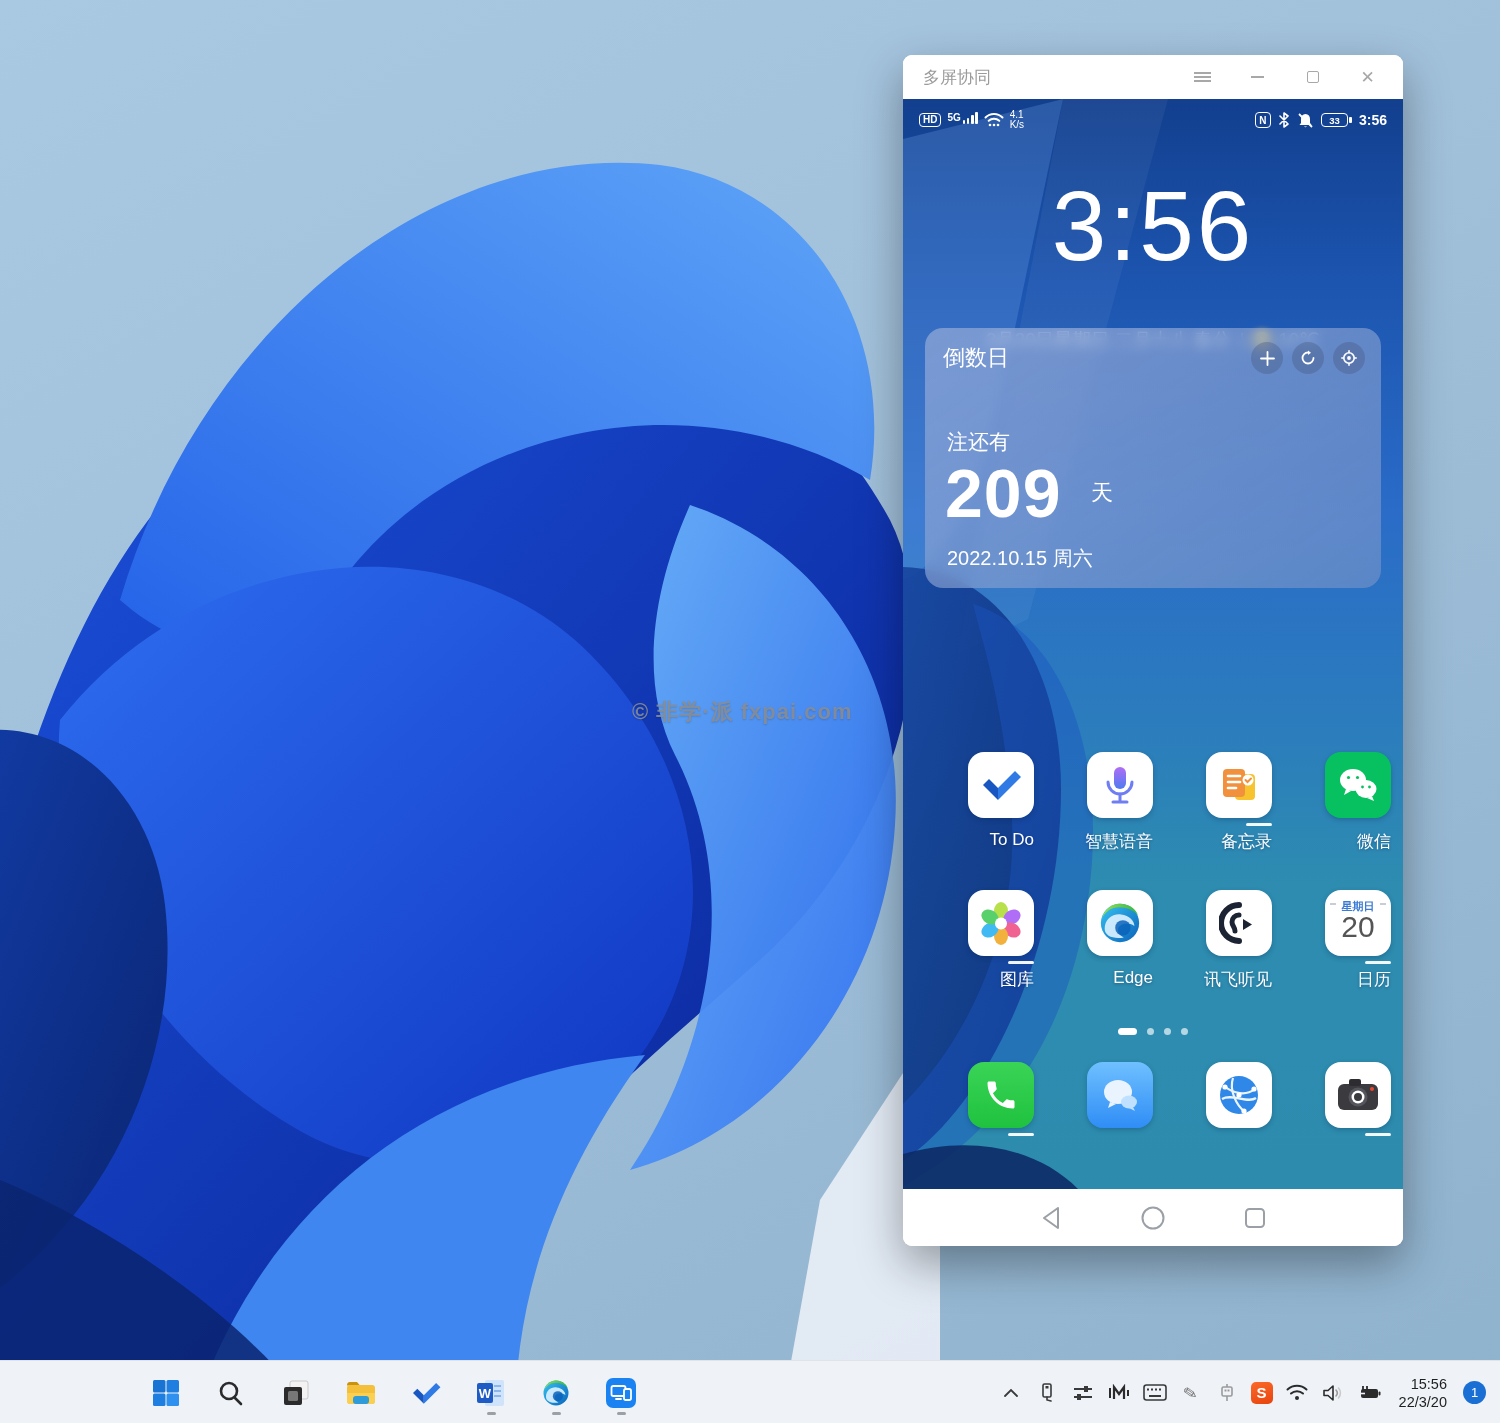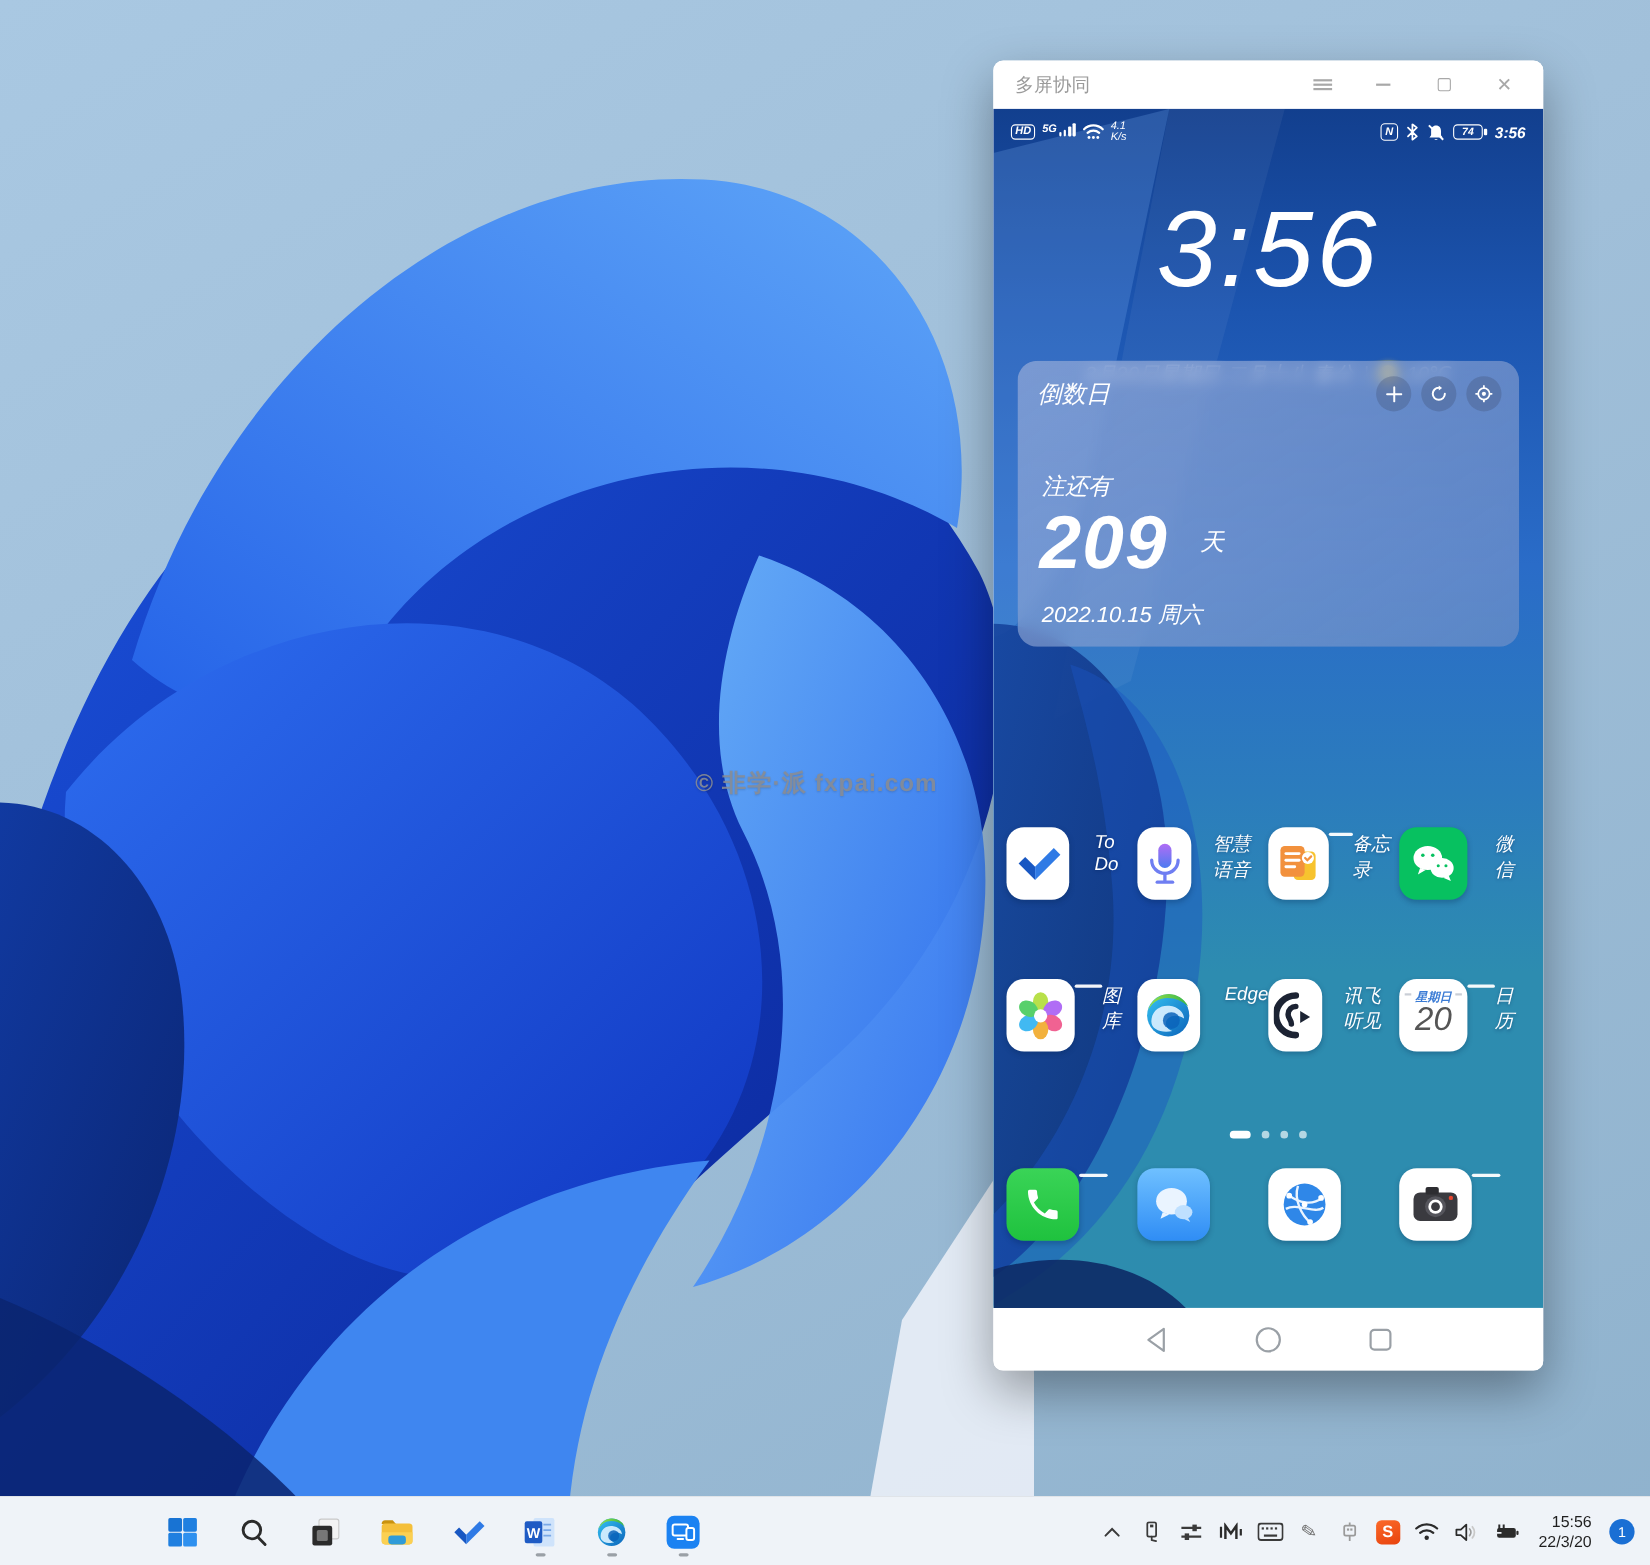--- a/index.html
+++ b/index.html
@@ -22,21 +22,21 @@
   .titlebar .title { margin-left:20px; font-size:17px; color:#9b9b9b; }
   .win-btns { position:absolute; right:8px; top:0; height:44px; display:flex; }
   .win-btn { width:55px; height:44px; display:flex; align-items:center; justify-content:center; color:#a8a8a8; cursor:default; }
   .menu-lines i { display:block; width:17px; height:1.6px; background:#a8a8a8; margin:2.4px 0; }
   .min-line { width:13px; height:1.6px; background:#a8a8a8; }
   .max-box { width:12px; height:12px; border:1.6px solid #a8a8a8; border-radius:2px; }
   .x-glyph { font-size:17px; line-height:17px; color:#a8a8a8; }
 
   
   .screen { position:relative; width:500px; height:1090px; overflow:hidden;
-    background:linear-gradient(180deg,#123f8e 0%,#1c55b0 17%,#2a6cc8 38%,#2b7cbd 57%,#2d8cb0 72%,#2d8cae 100%);font-style:italic; }
+    background:linear-gradient(180deg,#123f8e 0%,#1c55b0 17%,#2a6cc8 38%,#2b7cbd 57%,#2d8cb0 72%,#2d8cae 100%); }
   .screen-art { position:absolute; inset:0; }
 
   .statusbar { position:absolute; top:6px; left:0; right:0; height:30px; color:#fff;
     display:flex; align-items:center; padding:0 16px; font-size:13px; }
   .sb-left,.sb-right { display:flex; align-items:center; gap:6px; }
   .sb-right { margin-left:auto; gap:7px; }
   .hd-badge { border:1.4px solid #fff; border-radius:4px; font-size:10px; font-weight:bold; padding:1px 3px; line-height:10px; }
   .net5g { display:flex; gap:2px; }
   .net5g .g { font-size:10px; font-weight:bold; margin-bottom:6px; }
   .bars { display:flex; align-items:flex-end; gap:1.5px; height:12px; }
@@ -68,21 +68,21 @@
   .wbtn { width:32px; height:32px; border-radius:50%; background:rgba(70,90,130,.38);
     display:flex; align-items:center; justify-content:center; color:#fff; }
   .wbtn svg { display:block; }
   .widget-label { position:absolute; left:22px; top:100px; font-size:21px; }
   .widget-days { position:absolute; left:20px; top:126px; font-size:68px; font-weight:bold; letter-spacing:1px; }
   .widget-unit { position:absolute; left:166px; top:150px; font-size:22px; }
   .widget-date { position:absolute; left:22px; bottom:16px; font-size:20px; }
 
   
   .app-row { position:absolute; left:12px; width:476px; display:flex; }
-  .app-cell { width:119px; display:flex; flex-direction:row; align-items:flex-start; }
+  .app-cell { width:119px; display:flex; flex-direction:column; align-items:flex-end; }
   .app-icon { width:66px; height:66px; border-radius:16px; position:relative; overflow:hidden;
     box-shadow:0 2px 5px rgba(0,30,70,.25); }
   .white-tile { background:#fff; }
   .app-ind { width:26px; height:3px; border-radius:2px; margin-top:5px; background:rgba(255,255,255,.95); }
   .app-ind.hidden { visibility:hidden; }
   .app-label { margin-top:4px; color:#fff; font-size:17px; text-shadow:0 1px 3px rgba(0,30,80,.4); }
 
   
   .dots { position:absolute; top:929px; left:0; right:0; display:flex; justify-content:center; align-items:center; gap:10px; }
   .dot { width:7px; height:7px; border-radius:4px; background:rgba(255,255,255,.65); }
@@ -228,21 +228,21 @@
           <svg width="12" height="16" viewBox="0 0 12 16">
             <path d="M2 4 L10 12 L6 15 L6 1 L10 4 L2 12" stroke="#fff" stroke-width="1.6" fill="none" stroke-linejoin="round" stroke-linecap="round"></path>
           </svg>
           <svg width="17" height="17" viewBox="0 0 17 17">
             <path d="M8.5 2 C5.6 2 4 4.2 4 7 L4 11 L2.5 13 L14.5 13 L13 11 L13 7 C13 4.2 11.4 2 8.5 2 Z" fill="#fff"></path>
             <path d="M7 14.5 A1.8 1.8 0 0 0 10 14.5 Z" fill="#fff"></path>
             <line x1="2" y1="2" x2="15" y2="15" stroke="#fff" stroke-width="1.8"></line>
           </svg>
           <span class="batt">
             <span class="shell">
-                <span>74</span>
+                <span>33</span>
               </span>
               <span class="nub"></span>
           </span>
           <span class="sb-time">3:56</span>
         </div>
       </div>
 
       <div class="big-clock">3:56</div>
       <div class="date-row">
         <span>3月20日星期日  二月十八  春分</span>

